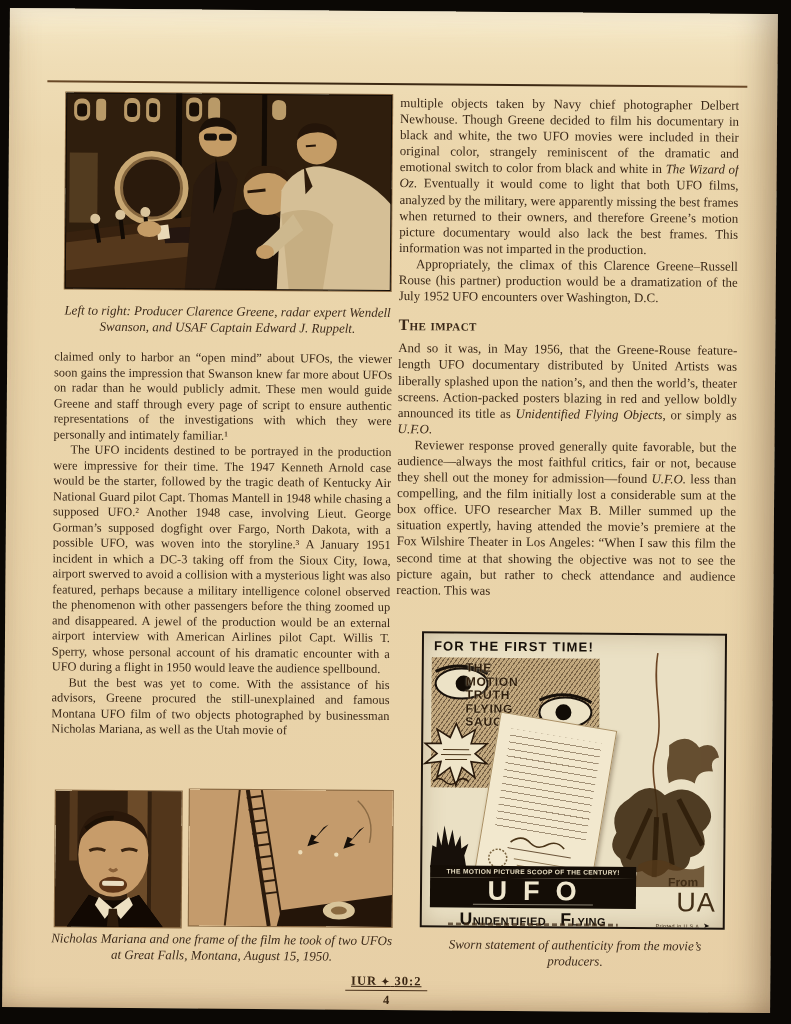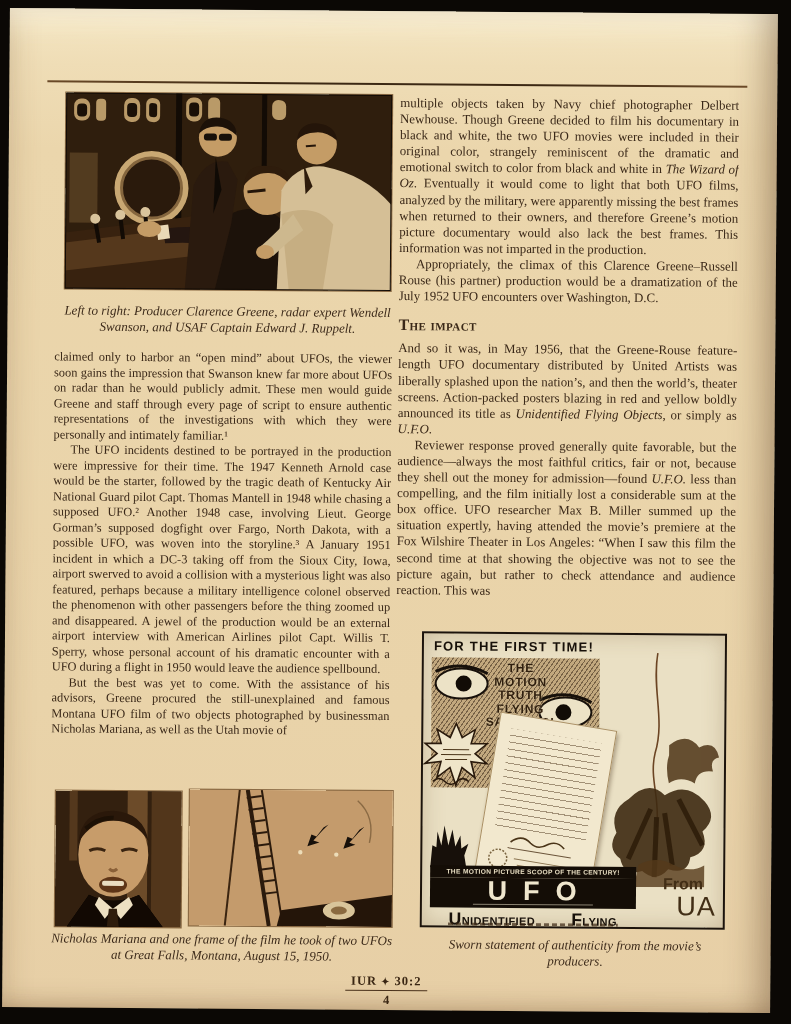--- a/index.html
+++ b/index.html
@@ -52,21 +52,21 @@
     background:#eae0c4; border:2px solid #1c130b;
     box-shadow: inset 0 0 22px rgba(120,85,45,.28); overflow:hidden; }
   .poster-headline { position:absolute; left:10px; top:5px; width:198px;
     font-family:"Liberation Sans", sans-serif; font-weight:900; font-size:13px;
     letter-spacing:1.2px; color:#171009; white-space:nowrap; }
   .eyes-art { position:absolute; left:8px; top:24px; width:168px; height:130px;
     background:
       repeating-linear-gradient(125deg, rgba(45,28,14,.5) 0 1px, rgba(0,0,0,0) 1px 3.5px),
       #c2a87e; overflow:hidden; }
   .eyes-art svg { position:absolute; left:0; top:0; }
-  .tagline { position:absolute; left:34px; top:4px; width:110px; text-align:center;
+  .tagline { position:absolute; left:34px; top:4px; width:110px; text-align:left;
     font-family:"Liberation Sans", sans-serif; font-weight:800; color:#2f1e0d;
     font-size:12px; line-height:13.5px; letter-spacing:.8px;
     text-shadow:0 0 2px rgba(230,215,180,.9); }
   .burst { position:absolute; left:0px; top:88px; }
   .cert { position:absolute; left:64px; top:86px; width:118px; height:162px;
     background:#f2e8ce; border:1px solid #a98f64; transform:rotate(9deg);
     box-shadow:2px 3px 4px rgba(50,30,10,.35); }
   .cert-lines { position:absolute; left:12px; right:12px; top:14px; height:100px;
     background:repeating-linear-gradient(180deg, rgba(0,0,0,0) 0 6px, rgba(95,72,46,.55) 6px 7px); }
   .cert svg { position:absolute; left:0; bottom:2px; }
@@ -76,38 +76,38 @@
     background:#140d06; color:#e9dfc3; font-family:"Liberation Sans", sans-serif;
     font-weight:800; font-size:6.6px; letter-spacing:.35px; text-align:center; line-height:12px; }
   .ufo-panel { position:absolute; left:8px; top:244px; width:206px; height:30px;
     background:#140d06; text-align:center; }
   .ufo-title { color:#efe6cd; font-family:"Liberation Sans", sans-serif; font-weight:900;
     font-size:27px; line-height:26px; letter-spacing:16px; padding-left:14px; }
   .ufo-subline { margin:0 auto; width:120px; height:1px; background:rgba(235,225,200,.55); }
   .poster-subtitle { position:absolute; left:8px; top:275px; width:206px; text-align:center;
     font-family:"Liberation Sans", sans-serif; font-weight:800; color:#17100a;
     font-size:11px; letter-spacing:.4px; }
-  .poster-subtitle .word { display:inline-block; text-transform:uppercase; margin:0 18px; }
+  .poster-subtitle .word { display:inline-block; text-transform:uppercase; margin:0 7px; }
   .poster-subtitle .word::first-letter { font-size:1.6em; font-weight:900; }
   .credits-line { position:absolute; height:3px;
     background:repeating-linear-gradient(90deg, rgba(60,40,20,.7) 0 5px, rgba(0,0,0,0) 5px 8px); }
   .cl1 { left:26px; top:289px; width:170px; }
   .cl2 { left:40px; top:293px; width:142px; }
   .ua-block { position:absolute; left:228px; top:240px; width:66px; text-align:center;
     color:#422e16; font-family:"Liberation Sans", sans-serif; }
-  .ua-from { font-weight:800; font-size:16px;text-align:center; }
+  .ua-from { font-weight:800; font-size:12px;text-align:center; }
   .ua-name { font-weight:400; font-size:27px; line-height:26px; letter-spacing:1px;text-align:right; }
   .ua-printed { font-size:5.5px; margin-top:6px; letter-spacing:.3px; color:#3a2a16; }
   .ua-mark { font-size:8px; color:#17100a; }
 
   
   .footer { position:absolute; left:0; right:0; top:960px; text-align:center; }
   .footer-line { display:inline-block; font-weight:700; font-size:12.5px;
     letter-spacing:1px; color:#3a2613; border-bottom:1.5px solid #4a३21c;
-    border-bottom:1.5px solid #4a321c; padding:0 6px 1px 6px; }
+    border-bottom:1.5px solid #4a321c; padding:0 6px 1px 6px;text-decoration:underline; }
   .footer-star { font-size:10px; }
   .page-num { font-size:12.5px; font-weight:600; color:#3a2613; margin-top:2px; }
 </style>
 </head>
 <body>
 
 <div class="page">
 
   <div class="top-rule"></div>
 

